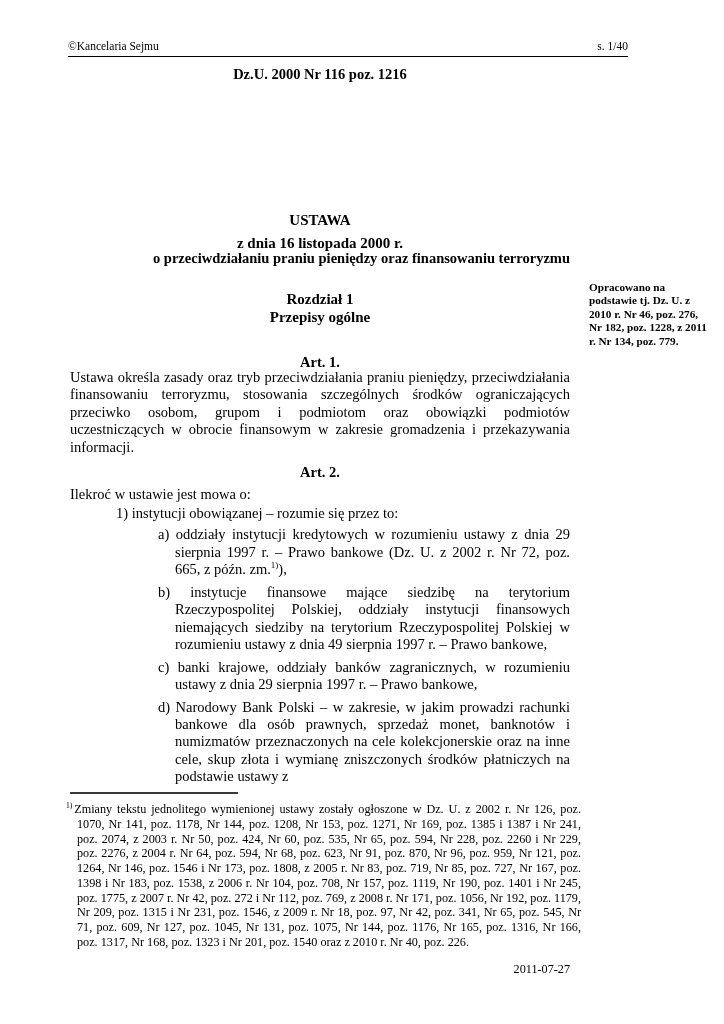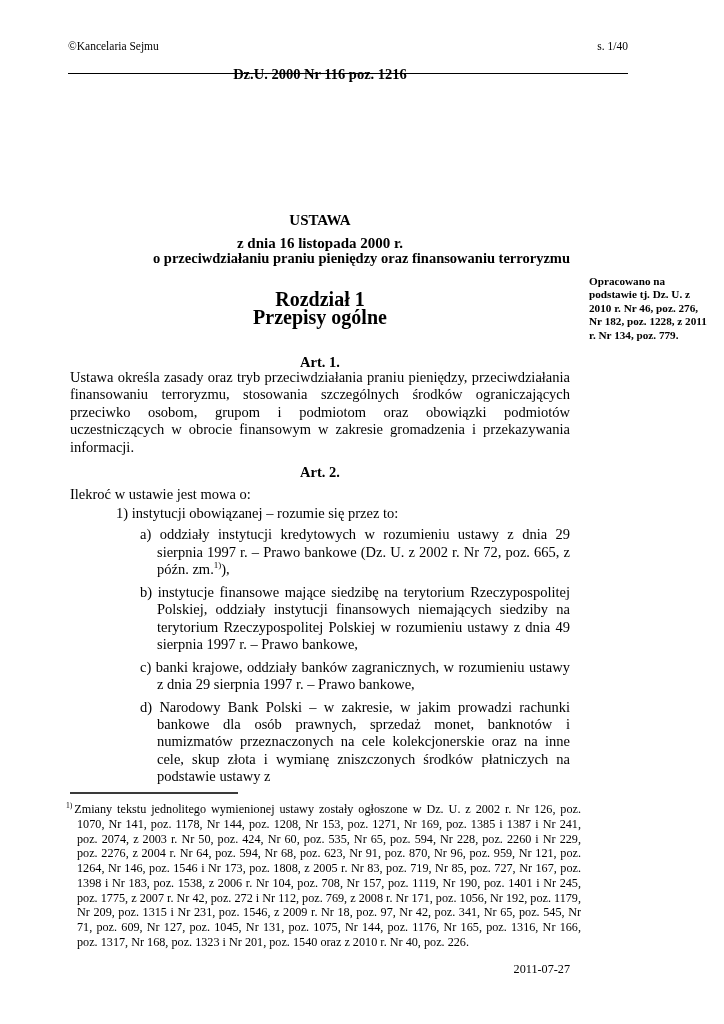--- a/index.html
+++ b/index.html
@@ -13,49 +13,49 @@
     outline: 1px solid #e8e8e8;
     overflow: hidden;
   }
   .abs { position: absolute; }
 
   .page-header {
     left: 68px; top: 40px; width: 560px;
     display: flex; justify-content: space-between; align-items: flex-end;
     font-size: 11.5px; line-height: 13px;
     border-bottom: 1px solid #000;
-    padding-bottom: 20px;
+    padding-bottom: 3px;
   }
 
   .doc-number {
     left: 70px; top: 66px; width: 500px;
     text-align: center; font-weight: bold; font-size: 14.5px;
   }
 
   .title-block {
     left: 70px; top: 188px; width: 500px;
     text-align: center; font-weight: bold;
     font-size: 15px; line-height: 22.5px; margin-top: 21px;
   }
 
   .act-subject {
     left: 70px; top: 250px; width: 500px;
     text-align: right; font-weight: bold; font-size: 14.5px;
   }
 
   .side-note {
-    left: 589px; top: 275px; width: 124px;
+    left: 589px; top: 281px; width: 124px;
     font-weight: bold; font-size: 11.2px; line-height: 13.4px;
     text-align: left;
   }
 
   .chapter-block {
     left: 70px; top: 290px; width: 500px;
     text-align: center; font-weight: bold;
-    font-size: 20px; line-height: 18.2px;
+    font-size: 15px; line-height: 18.2px;
   }
 
   .art-heading {
     left: 70px; width: 500px;
     text-align: center; font-weight: bold; font-size: 14.5px;
   }
   .art1-heading { top: 354px; }
   .art2-heading { top: 464px; }
 
   .body-text {
@@ -72,21 +72,21 @@
   }
 
   .art2-list {
     left: 70px; top: 505px; width: 500px;
   }
   .point-l1 {
     margin-left: 46px;
     margin-bottom: 4px;
   }
   .point-l2 {
-    margin-left: 70px;
+    margin-left: 88px;
     padding-left: 17px; text-indent: -17px;
     text-align: justify;
     margin-bottom: 5px;
   }
   .point-l2:last-child { margin-bottom: 0; }
 
   sup.fn-ref {
     vertical-align: super; font-size: 0.62em; line-height: 0;
   }
 

